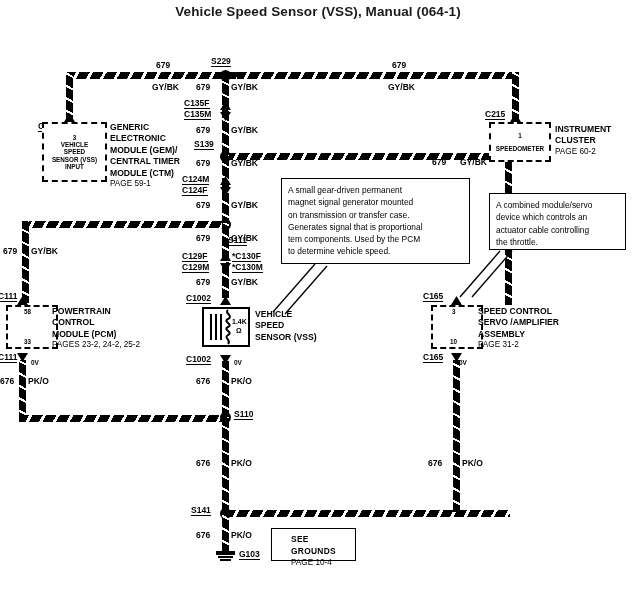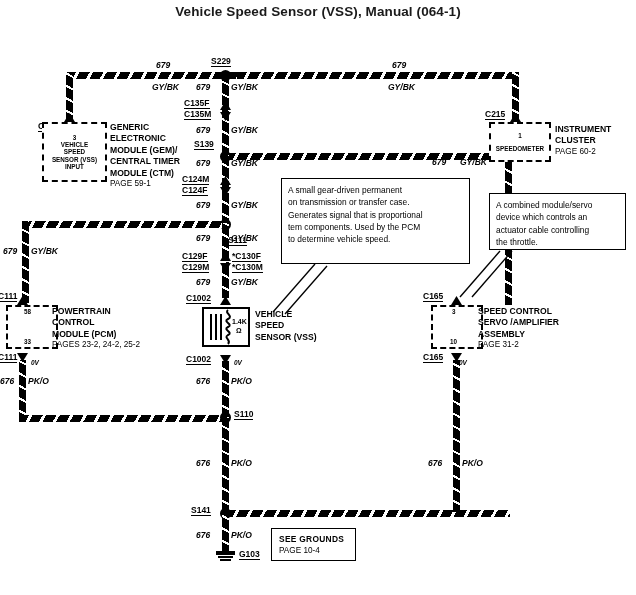--- a/index.html
+++ b/index.html
@@ -31,21 +31,21 @@
       repeating-linear-gradient(28deg,
         #000 0px,#000 9px,
         #ffffff 9px,#ffffff 11px);
     background-color:#000;
   }
   
   .splice{
     background:#000;border-radius:50%;width:11px;height:11px;
   }
   
-  .lbl{font-size:8.5px;font-weight:bold;line-height:1.05;white-space:nowrap;font-style:italic;}
+  .lbl{font-size:8.5px;font-weight:bold;line-height:1.05;white-space:nowrap;}
   .lbl-u{font-size:8.5px;font-weight:bold;white-space:nowrap;
          border-bottom:1.6px solid #000;padding-bottom:0px;line-height:1.05;}
   .tiny{font-size:6.3px;font-weight:bold;line-height:1.15;white-space:nowrap;text-align:center;}
   
   .dashbox{
     border:2px dashed #000;
     display:flex;align-items:center;justify-content:center;
     box-sizing:border-box;background:#fff;
   }
   .compname{font-size:8.6px;font-weight:bold;line-height:1.33;white-space:nowrap;}
@@ -53,21 +53,21 @@
   
   .note{
     border:1.5px solid #000;background:#fff;box-sizing:border-box;
     font-size:8.4px;line-height:1.46;padding:5px 6px 4px 6px;
     color:#000;font-weight:normal;
   }
   .note div{white-space:nowrap;}
   
   .solidbox{
     border:1.5px solid #000;background:#fff;box-sizing:border-box;
-    padding:4px 7px;
+    padding:4px 19px;
   }
   .solidbox .l1{font-size:8.4px;font-weight:bold;letter-spacing:.3px;line-height:1.45;}
   .solidbox .l2{font-size:8.2px;font-weight:normal;line-height:1.45;}
   
   #vss-symbol{
     border:2.5px solid #000;box-sizing:border-box;background:#fff;
   }
   
   .gnd-bar{background:#000;}
 </style>
@@ -161,20 +161,21 @@
   <div class="tiny" style="margin-top:5px;">SPEEDOMETER</div>
 </div>
 <div class="abs" style="left:555px;top:124px;">
   <div class="compname">INSTRUMENT</div>
   <div class="compname">CLUSTER</div>
   <div class="comppage">PAGE  60-2</div>
 </div>
 
 <div class="abs note" style="left:281px;top:178px;width:189px;height:86px;">
   <div>A small  gear-driven permanent</div>
+  <div>magnet signal generator mounted</div>
   <div>on transmission or transfer case.</div>
   <div>Generates signal that is proportional</div>
   <div>tem components. Used by the PCM</div>
   <div>to determine vehicle speed.</div>
 </div>
 <svg class="abs" style="left:255px;top:262px;width:80px;height:56px;" viewBox="0 0 80 56">
   <line x1="60" y1="2" x2="18" y2="50" stroke="#000" stroke-width="1.4"></line>
   <line x1="72" y1="4" x2="30" y2="52" stroke="#000" stroke-width="1.4"></line>
 </svg>
 

